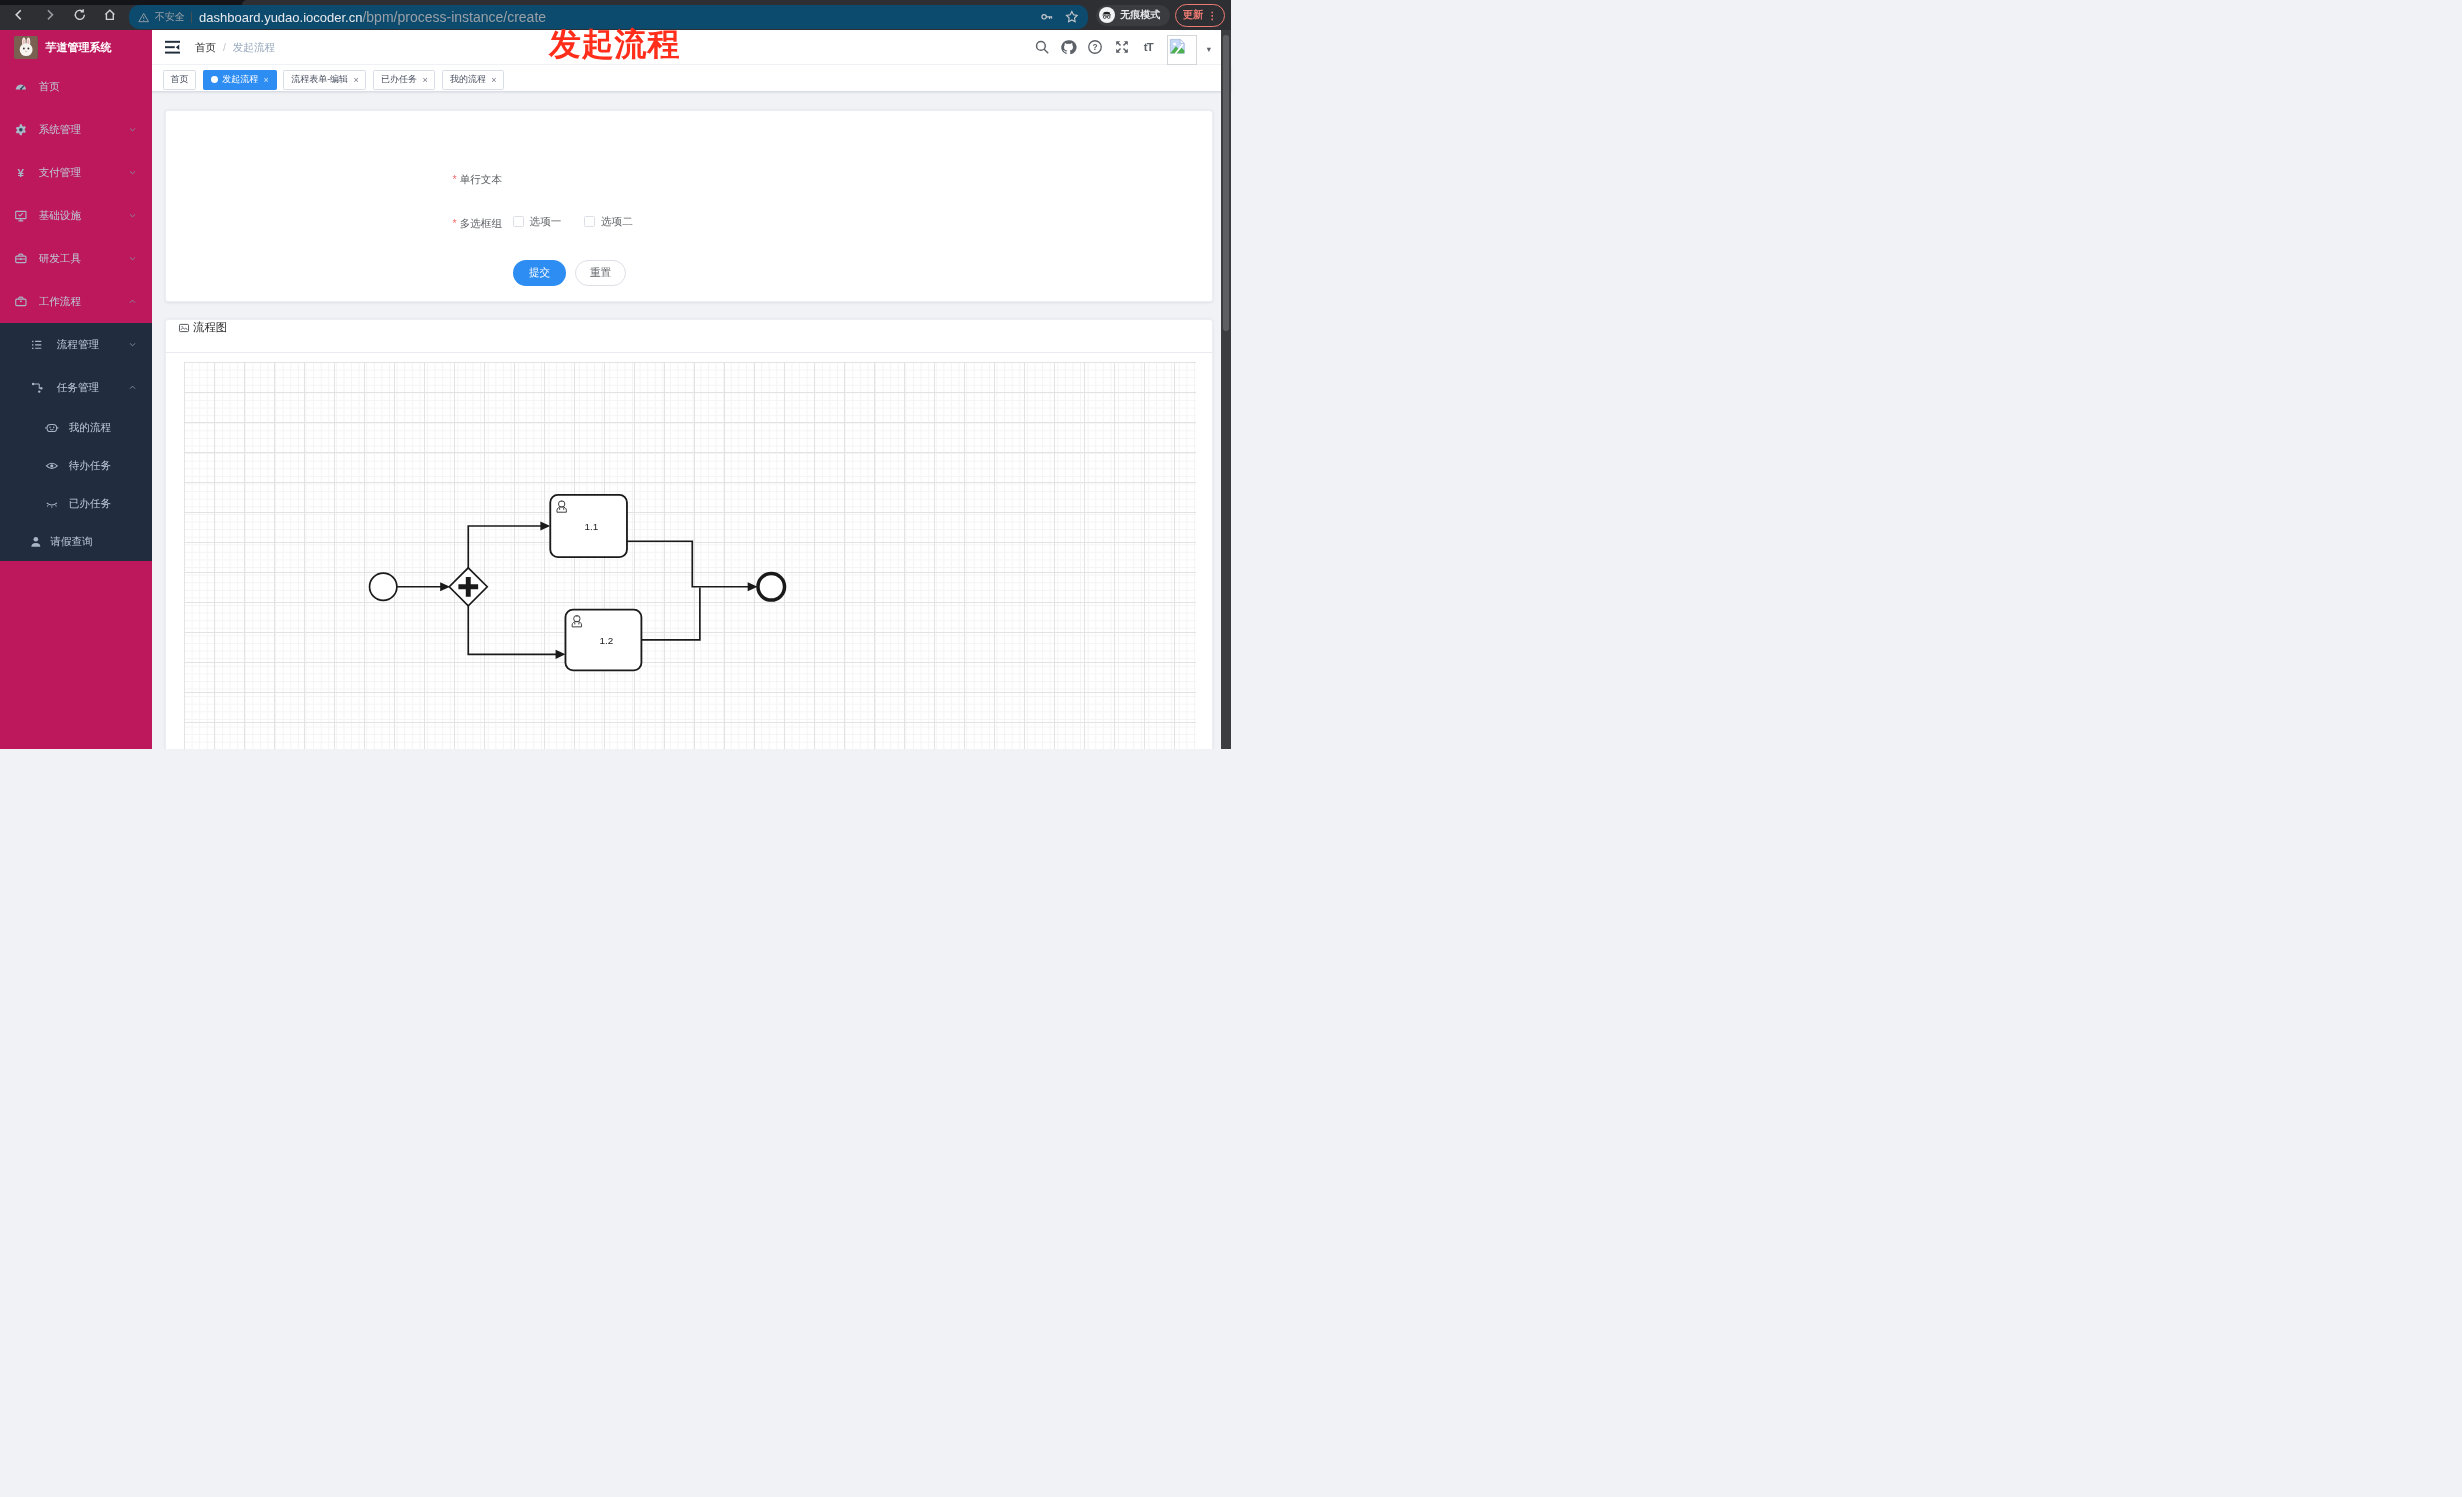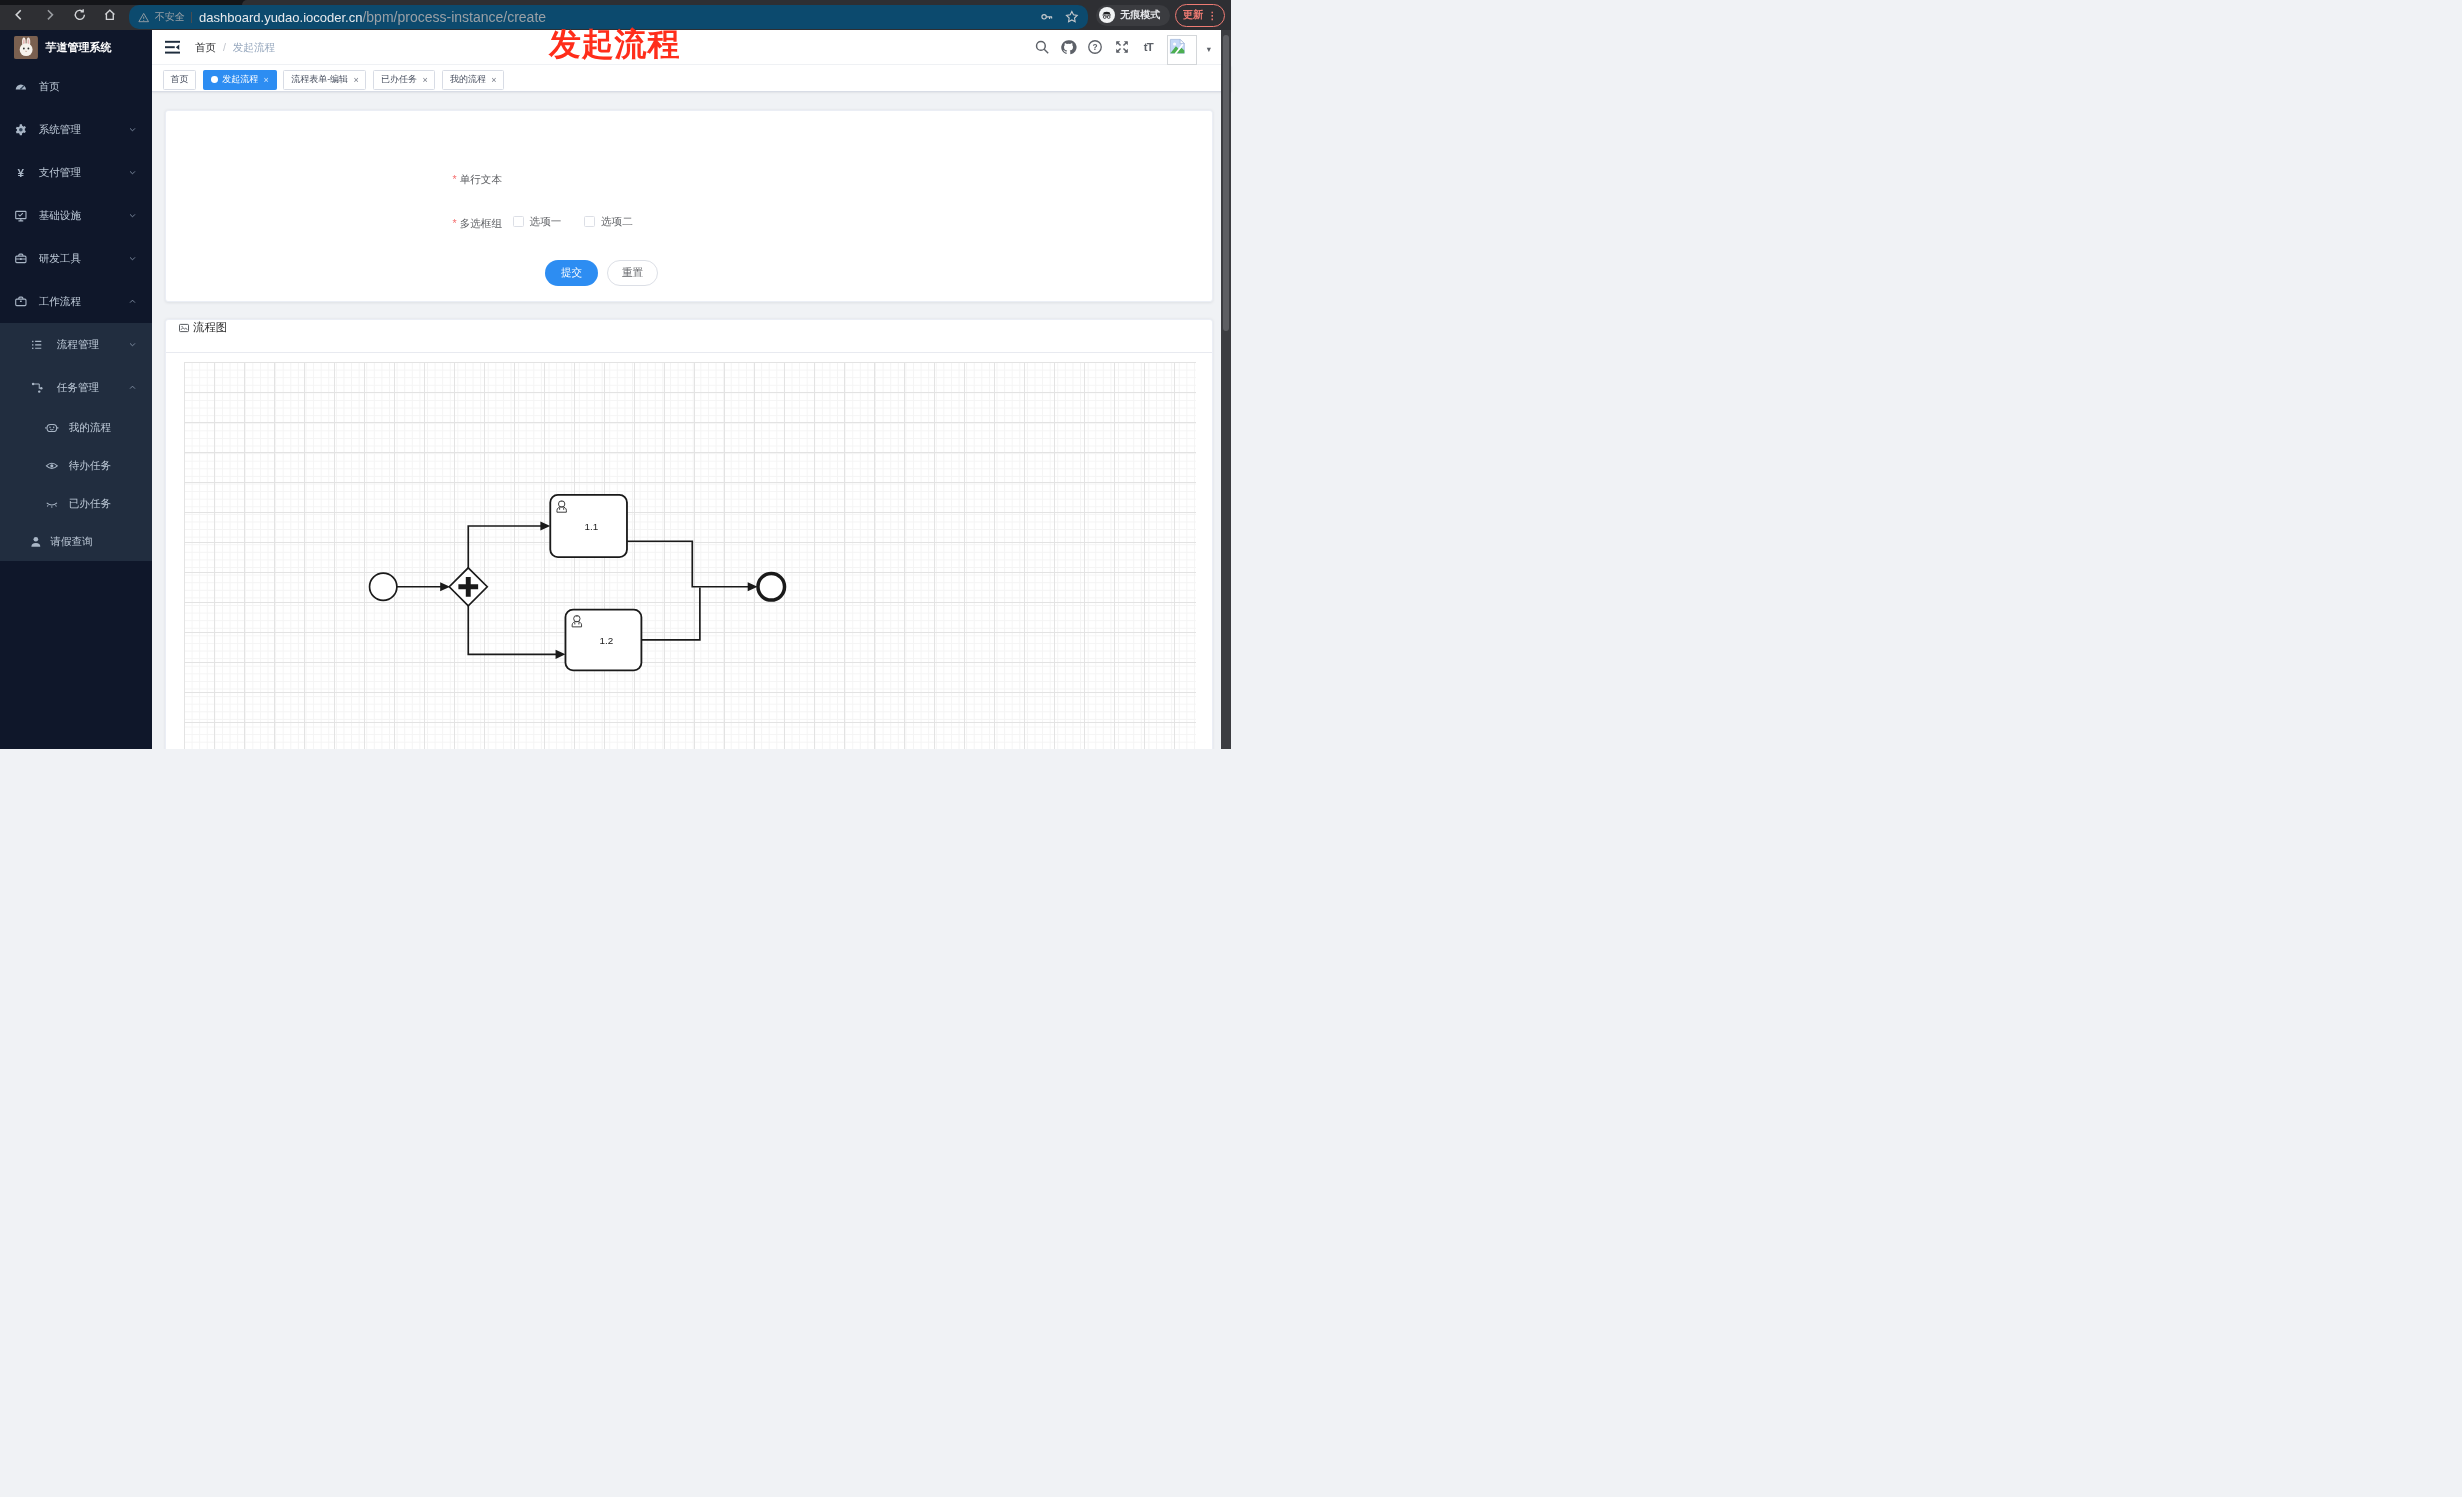--- a/index.html
+++ b/index.html
@@ -20,21 +20,21 @@
   #omnibox .spacer { flex:1; }
   #incog-badge { position:absolute; left:1096px; top:4.6px; height:21px; width:74px; background:#3b3c40; border-radius:10.6px;
                  display:flex; align-items:center; padding:0 6.8px 0 3px; }
   #incog-badge .circ { width:16px; height:16px; border-radius:50%; background:#f1f3f4; display:flex; align-items:center; justify-content:center; }
   #incog-badge .lbl { color:#e8eaed; font-size:10px; margin-left:5.3px; font-weight:bold; }
   #update-pill { position:absolute; left:1175px; top:3.8px; height:23px; width:50px; border:1.5px solid #ee7b73; border-radius:11.4px;
                  display:flex; align-items:center; justify-content:center; color:#ee7b73; font-size:10.3px; font-weight:bold; }
   #update-pill .kebab { margin-left:3.8px; font-size:10px; letter-spacing:0; }
 
   
-  #sidebar { position:absolute; left:0; top:30px; width:152px; height:719px; background:#0f172a; z-index:30; }
+  #sidebar { position:absolute; left:0; top:30px; width:152px; height:719px; background:#be185d; z-index:30; }
   #logo-row { height:35px; display:flex; align-items:center; padding-left:14.4px; }
   #logo-box { width:23.5px; height:23.5px; border-radius:2.3px; overflow:hidden; background:#6b5242; }
   #logo-title { color:#fff; font-weight:bold; font-size:11px; margin-left:7.6px; }
   .menu-item { position:relative; display:flex; align-items:center; color:#bfcbd9; font-size:10.6px; cursor:pointer; }
   .menu-item .mi { flex:0 0 13.7px; }
   .lvl1 { height:43px; padding-left:14.4px; }
   .lvl1 .ml { margin-left:10.6px; }
   .lvl2 { height:43px; padding-left:30px; }
   .lvl2 .ml { margin-left:13px; }
   .lvl2s { height:38px; padding-left:29px; }
@@ -81,21 +81,21 @@
   #select-other-btn { margin-left:auto; height:23.5px; padding:0 11.4px; background:#2d8df2; color:#fff; border:none;
                       border-radius:3px; font-size:10.6px; cursor:pointer; font-family:inherit; }
   .form-label { position:absolute; left:0; width:336px; text-align:right; color:#606266; font-size:10.6px; }
   .req { color:#f56c6c; margin-right:3px; }
   #text-input { position:absolute; left:347px; top:55px; width:599px; height:26.6px; border:0.8px solid #dcdfe6; border-radius:3px;
                 padding:0 9px; font-size:10.6px; color:#606266; font-family:inherit; outline:none; }
   #text-input::placeholder { color:#c0c4cc; }
   .cb-row { position:absolute; left:347px; top:104px; display:flex; align-items:center; gap:23px; }
   .cb { display:flex; align-items:center; gap:6px; color:#606266; font-size:10.6px; cursor:pointer; }
   .cb .box { width:10.6px; height:10.6px; border:0.8px solid #dcdfe6; border-radius:1.5px; background:#fff; }
-  .btn { height:26.6px; border-radius:13px; font-size:10.6px; cursor:pointer; font-family:inherit;margin-left:32px; }
+  .btn { height:26.6px; border-radius:13px; font-size:10.6px; cursor:pointer; font-family:inherit; }
   #submit-btn { position:absolute; left:347px; top:149px; width:53px; background:#2d8df2; color:#fff; border:none; }
   #reset-btn  { position:absolute; left:409px; top:149px; width:51px; background:#fff; color:#606266; border:0.8px solid #dcdfe6; }
 
   #card-diagram { left:13px; top:227px; width:1048px; height:547px; }
   #card-diagram-header { height:33px; border-bottom:0.8px solid #e8eaf0; display:flex; align-items:flex-start; padding:0 12px; }
   #bpmn-canvas { position:absolute; left:18px; top:42px; width:1012px; height:486px; background:#fff;
     background-image:
       linear-gradient(to right,#e3e3e3 0.8px,transparent 0.8px),
       linear-gradient(to bottom,#e3e3e3 0.8px,transparent 0.8px),
       linear-gradient(to right,#f4f4f4 0.8px,transparent 0.8px),

